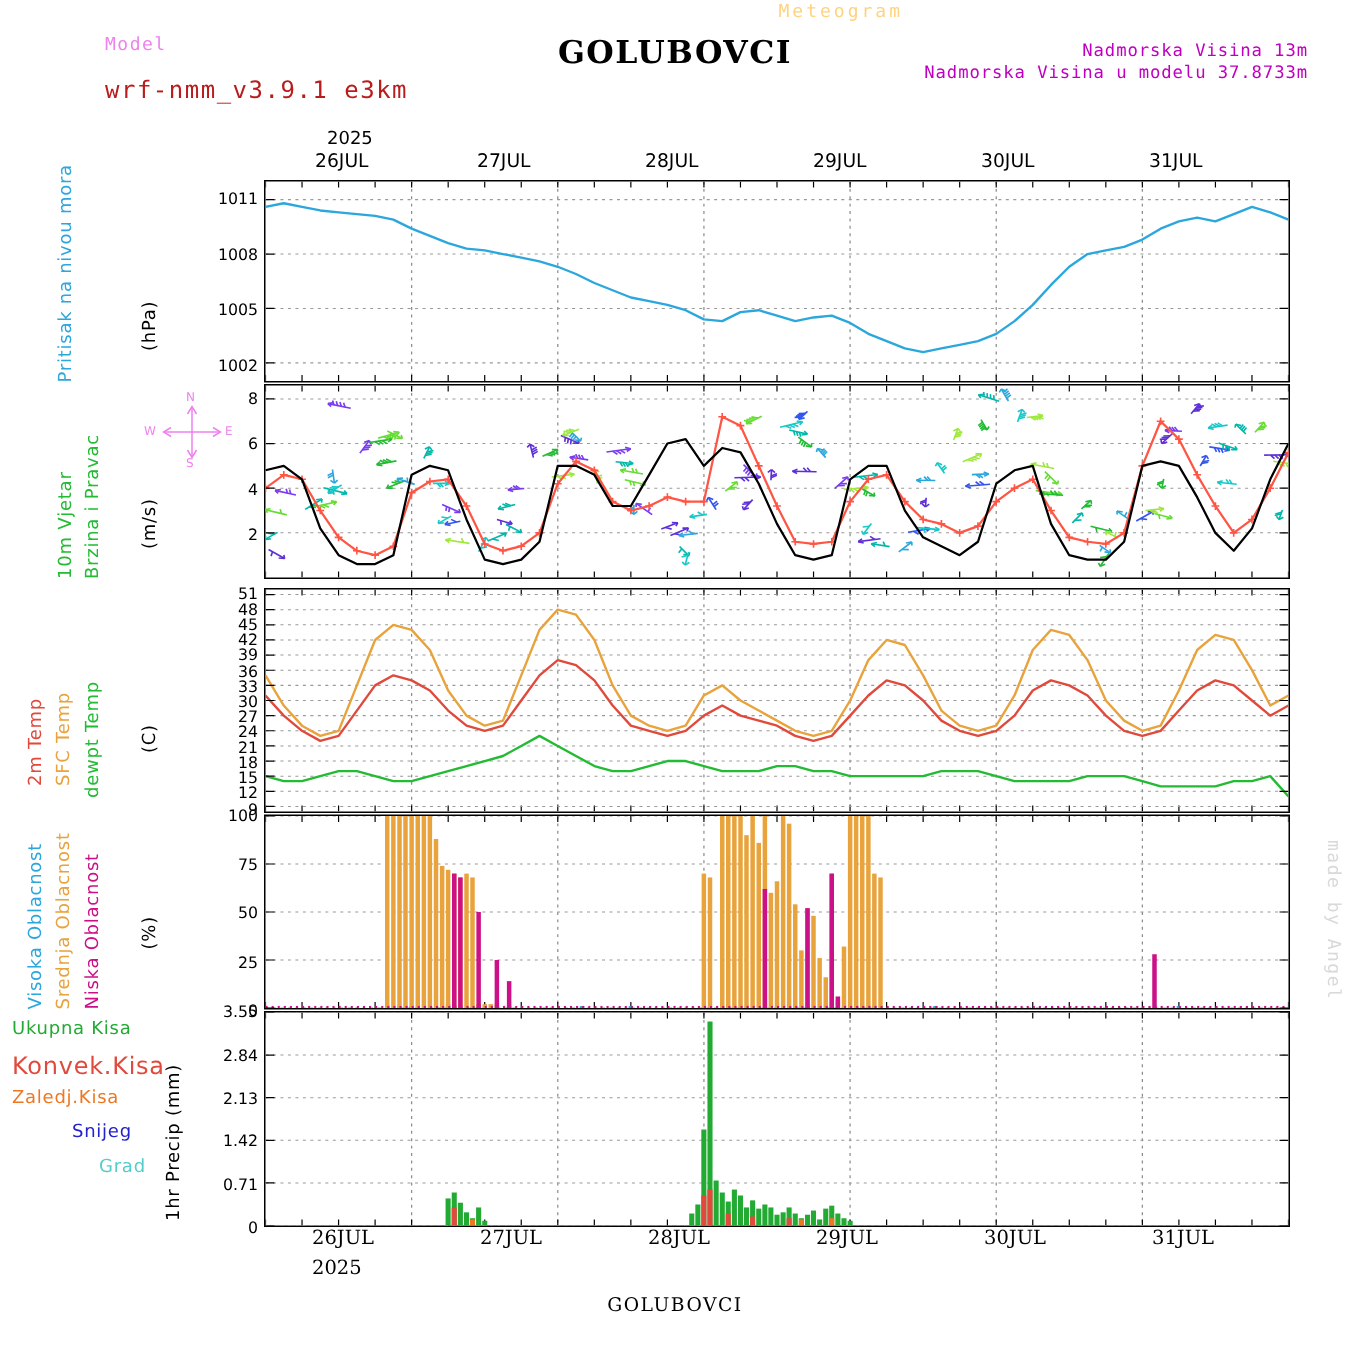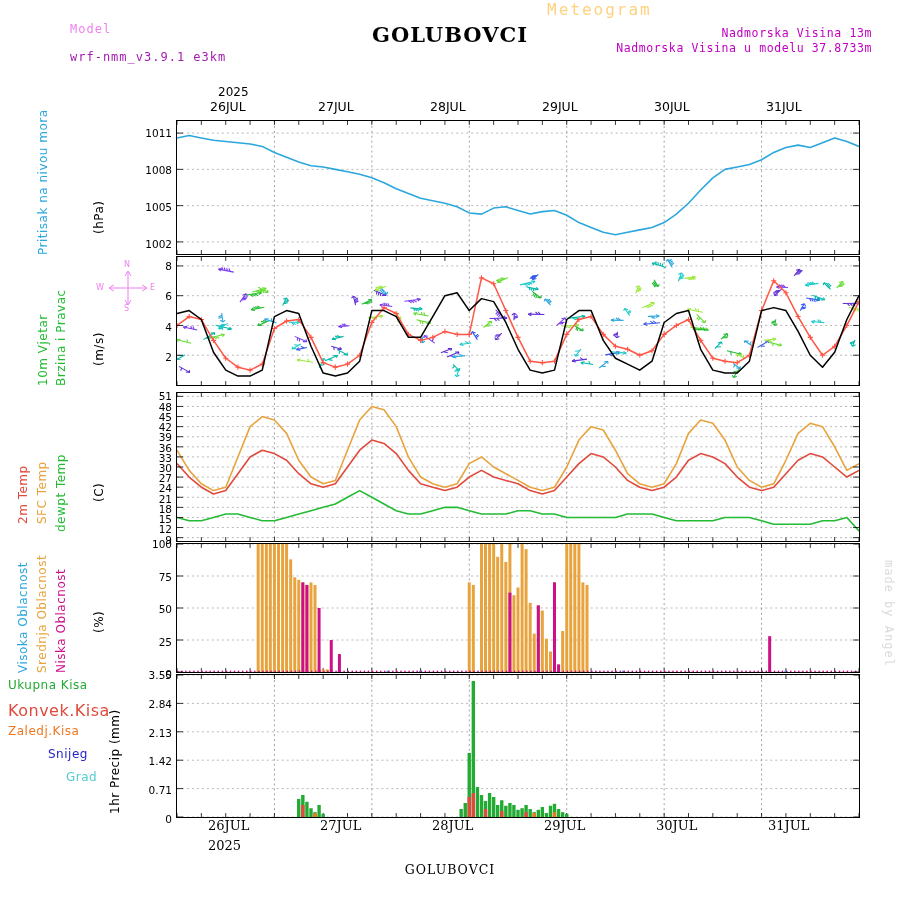--- a/index.html
+++ b/index.html
@@ -1,23 +1,23 @@
 <!DOCTYPE html>
 <html><head>
 <meta charset="utf-8">
 <style>
   html,body{margin:0;padding:0;}
   body{width:900px;height:900px;background:#ffffff;font-family:"DejaVu Sans",sans-serif;position:relative;overflow:hidden;}
   .abs{position:absolute;}
   .mono{font-family:"DejaVu Sans Mono",monospace;}
 
   
-  #hdr-meteogram{left:519px;top:0px;font-size:16px;color:#ffd27f;letter-spacing:2px;margin-left:28px;}
+  #hdr-meteogram{left:519px;top:0px;font-size:12px;color:#ffd27f;letter-spacing:2px;}
   #hdr-model{left:70px;top:22px;font-size:12px;color:#ee82ee;letter-spacing:1px;}
-  #hdr-modelname{left:70px;top:50px;font-size:12px;color:#a21caf;letter-spacing:1px;}
+  #hdr-modelname{left:70px;top:50px;font-size:16px;color:#b91c1c;letter-spacing:1px;}
   #hdr-title{left:0px;top:22px;width:900px;text-align:center;font-size:21px;font-weight:bold;color:#000;font-family:"DejaVu Serif",serif;letter-spacing:1px;}
   #hdr-right{right:28px;top:26px;text-align:right;font-size:11.5px;color:#c000c0;line-height:15px;letter-spacing:0.6px;}
   #madeby{right:4px;top:560px;font-size:12px;color:#d9d9d9;writing-mode:vertical-rl;letter-spacing:1px;}
 
   
   #topaxis{left:176px;top:85px;width:684px;height:28px;}
   #topaxis .yr{position:absolute;top:0px;font-size:12px;color:#000;}
   #topaxis .dl{position:absolute;top:14px;font-size:12.5px;color:#000;}
 
   

